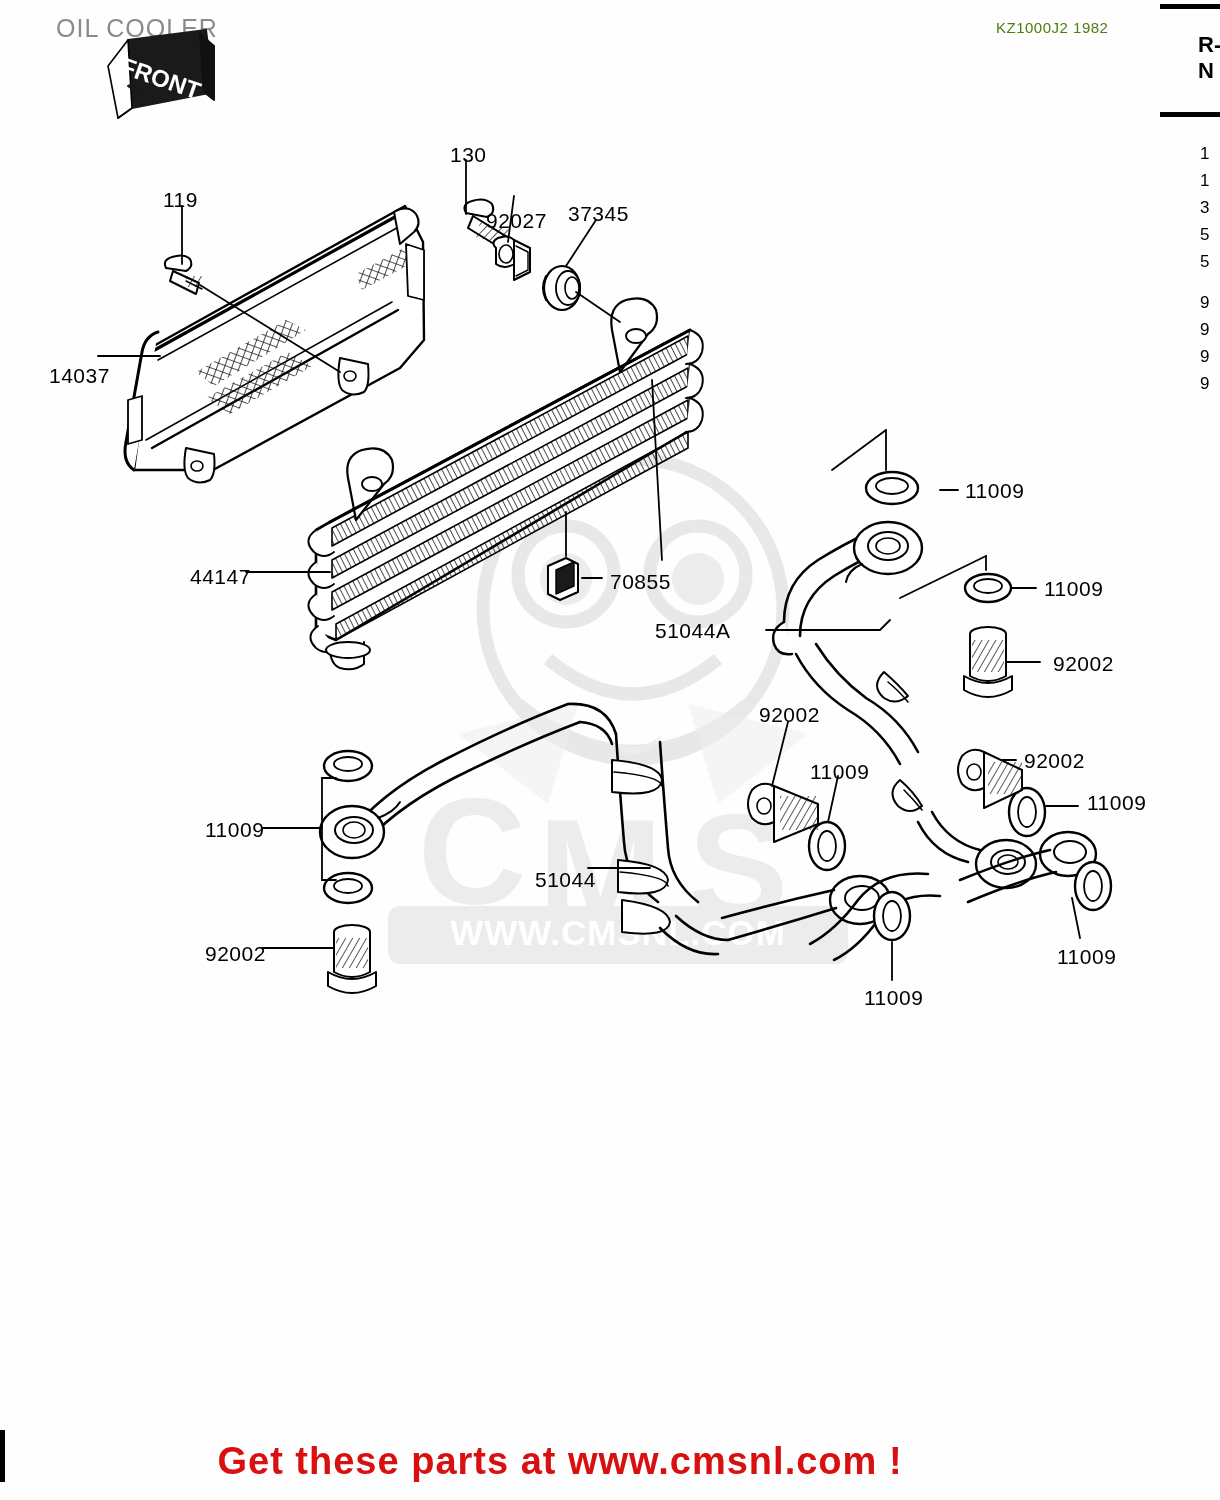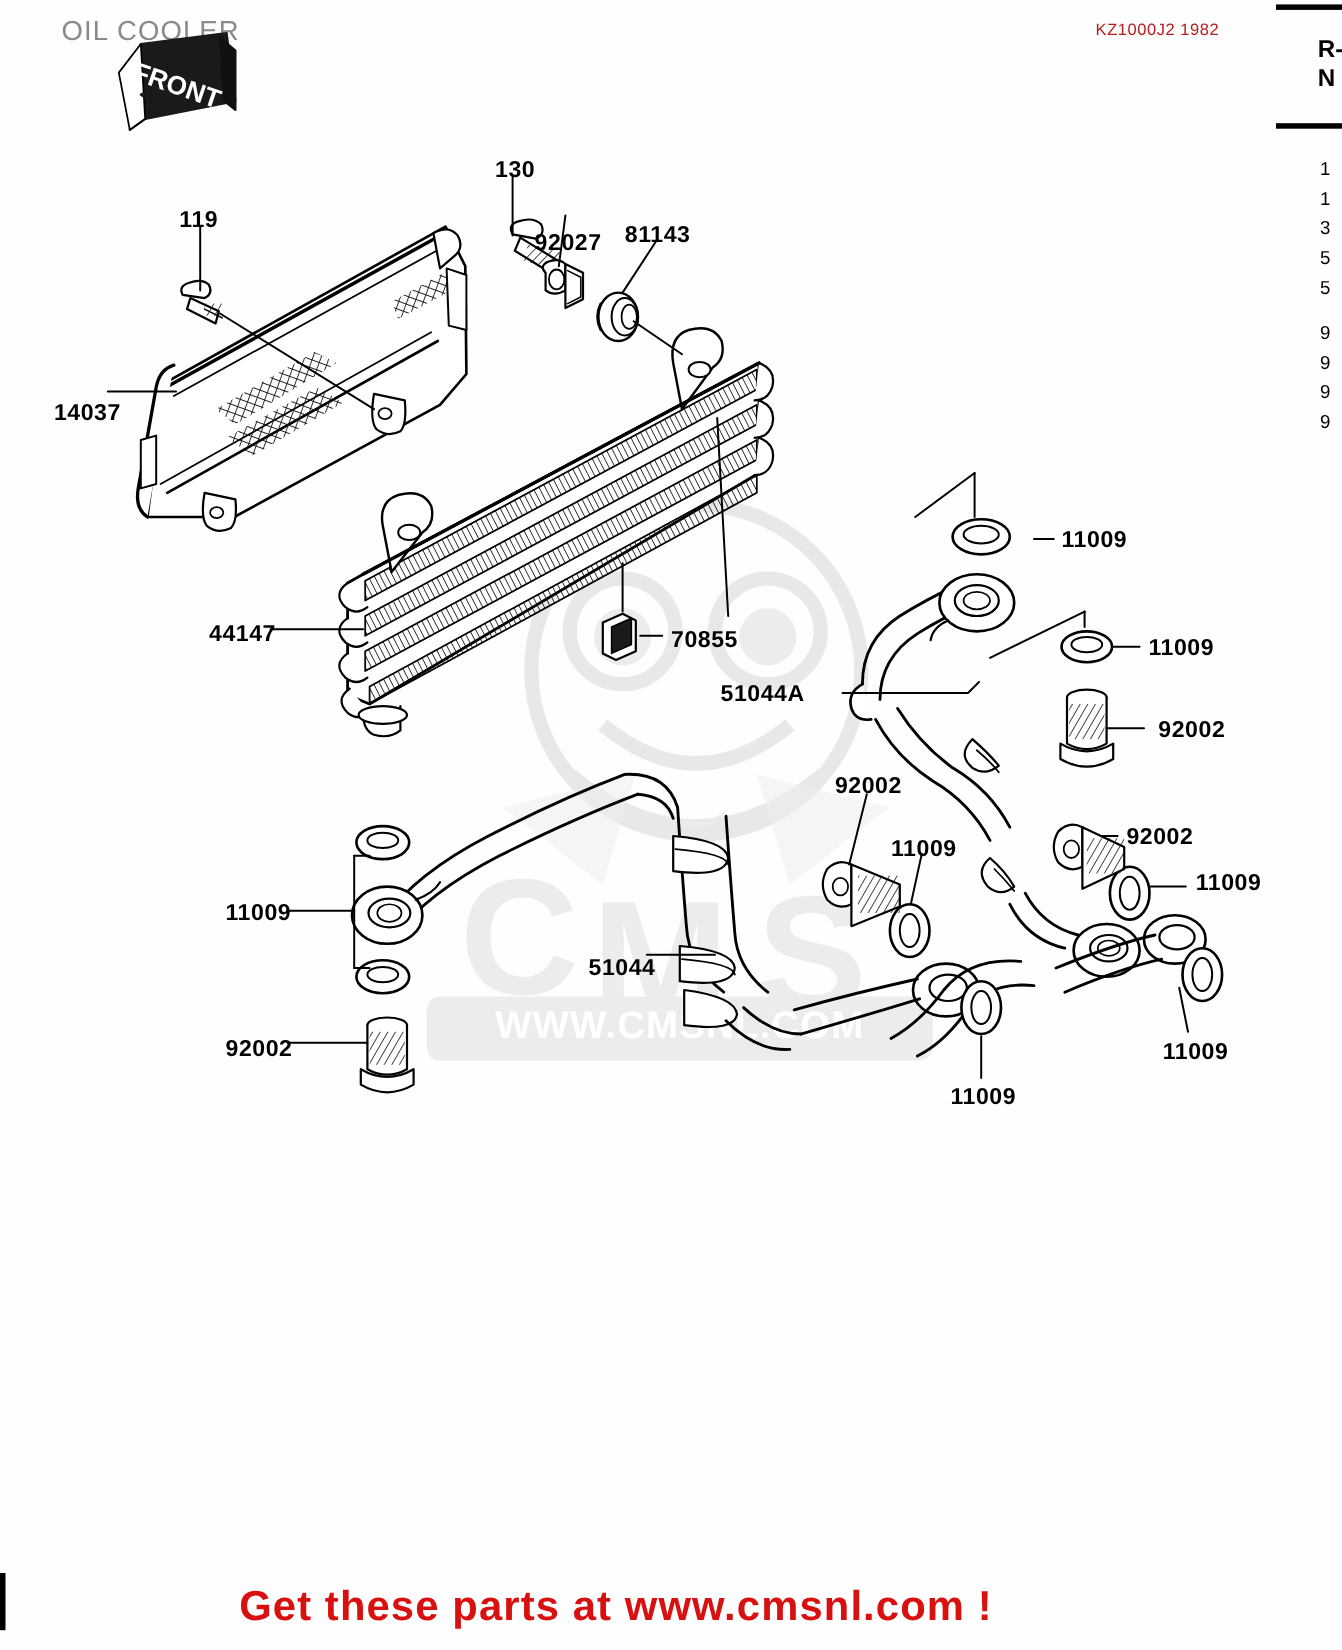--- a/index.html
+++ b/index.html
@@ -35,21 +35,21 @@
     white-space: nowrap;
     margin-left: 32px;
   }
 
   
   #model-code {
     position: absolute;
     left: 996px;
     top: 19px;
     font-size: 15px;
-    color: #b91c1c;
+    color: #4d7c0f;
     letter-spacing: 0.5px;
     white-space: nowrap;
     font-family: "Liberation Sans", sans-serif;
   }
 
   
   #parts-table {
     position: absolute;
     left: 1160px;
     top: 0px;
@@ -110,21 +110,21 @@
     top: 0;
     width: 1220px;
     height: 1420px;
   }
 
   
   .callout {
     position: absolute;
     font-family: "Liberation Sans", sans-serif;
     font-size: 21px;
-    font-weight: bold;
+    font-weight: normal;
     color: #000;
     letter-spacing: 0.5px;
     white-space: nowrap;
   }
 
   
   #front-badge {
     position: absolute;
     left: 104px;
     top: 24px;
@@ -522,21 +522,21 @@
     </g>
   </svg>
 
   <div id="front-badge">
     <div class="front-text">FRONT</div>
   </div>
 
   <div class="callout" style="left:163px;  top:188px;">119</div>
   <div class="callout" style="left:450px;  top:143px;">130</div>
   <div class="callout" style="left:486px;  top:177px;margin-top:32px;">92027</div>
-  <div class="callout" style="left:568px;  top:202px;">81143</div>
+  <div class="callout" style="left:568px;  top:202px;">37345</div>
   <div class="callout" style="left:49px;   top:364px;">14037</div>
   <div class="callout" style="left:190px;  top:565px;">44147</div>
   <div class="callout" style="left:610px;  top:570px;">70855</div>
   <div class="callout" style="left:655px;  top:619px;">51044A</div>
   <div class="callout" style="left:965px;  top:479px;">11009</div>
   <div class="callout" style="left:1044px; top:577px;">11009</div>
   <div class="callout" style="left:1053px; top:652px;">92002</div>
   <div class="callout" style="left:759px;  top:703px;">92002</div>
   <div class="callout" style="left:810px;  top:760px;">11009</div>
   <div class="callout" style="left:1024px; top:749px;">92002</div>

